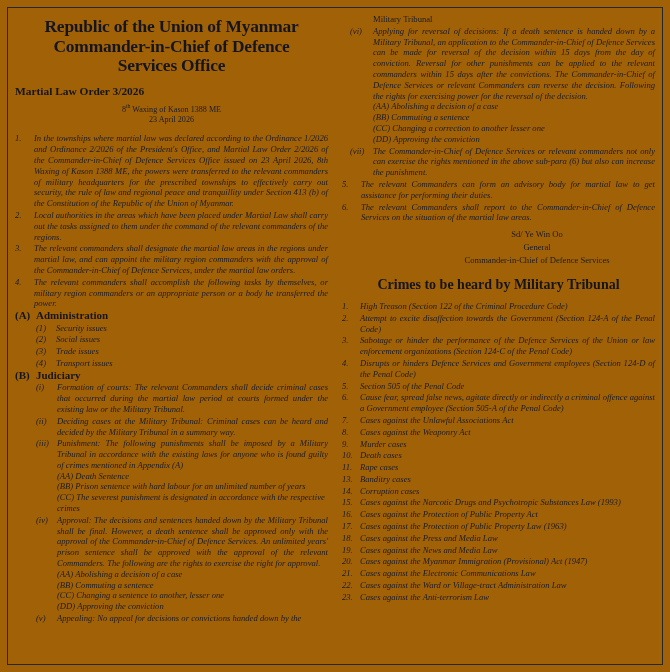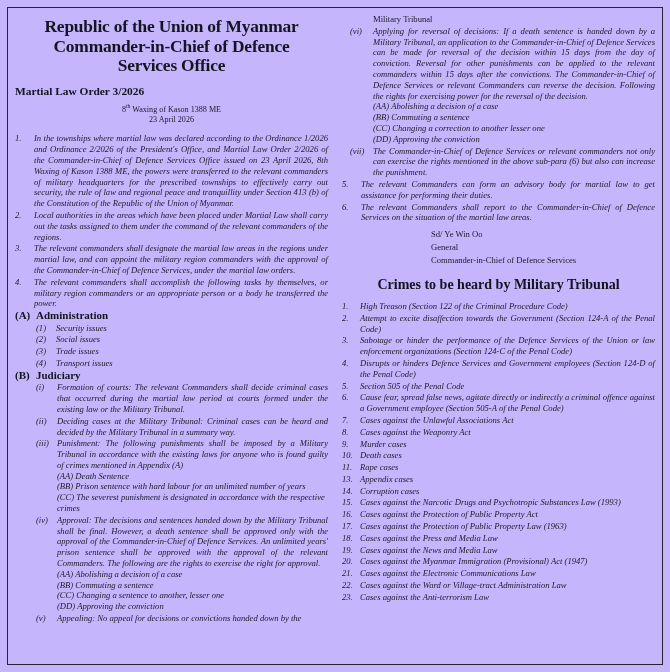--- a/index.html
+++ b/index.html
@@ -1,17 +1,17 @@
 <!DOCTYPE html>
 <html><head>
 <meta charset="utf-8">
 <style>
   html,body{margin:0;padding:0;background:#ffffff;}
   .page{
-    width:670px;height:672px;position:relative;background:#c4b5fd;
+    width:670px;height:672px;position:relative;background:#a16207;
     font-family:"Liberation Serif","DejaVu Serif",serif;color:#1b1b26;
     overflow:hidden;
   }
   .frame{
     position:absolute;inset:7px;border:1.6px solid #26262b;
     display:flex;gap:14px;padding:6px 7px;box-sizing:border-box;
   }
   .col{flex:1;min-width:0;font-size:8.6px;line-height:10.8px;}
   
   .title{font-weight:bold;text-align:center;font-size:17.4px;line-height:19.6px;margin-top:3px;letter-spacing:-0.2px;color:#15151f;}
@@ -28,21 +28,21 @@
   .sub-list .li{margin-left:21px;}
   .sub-list .num{width:20px;}
   .sec-head{font-weight:bold;font-size:11px;line-height:11.5px;margin-top:1px;color:#15151f;}
   .sec-label{display:inline-block;width:21px;}
   .roman-list .li{margin-left:21px;}
   .rnum{width:21px;flex:none;}
   .col-right .roman-list .li{margin-left:8px;}
   .col-right .rnum{width:23px;}
   .cont-line{margin-left:31px;}
   .crimes .num{width:18px;}
-  .sig{width:212px;margin:5px 12px 2px auto;text-align:left;line-height:13px;}
+  .sig{width:212px;margin:5px 12px 2px auto;text-align:center;line-height:13px;}
   .crimes-heading{text-align:center;font-weight:bold;font-size:14px;margin:13px 0 10px;color:#15151f;}
 </style>
 </head>
 <body>
 
 <div class="page">
   <div class="frame">
 
     <div class="col col-left">
       <div class="title">
@@ -262,21 +262,21 @@
           </div>
 
           <div class="li">
             <div class="num">11.</div>
             <div class="txt">Rape cases</div>
           </div>
 
 
           <div class="li">
             <div class="num">13.</div>
-            <div class="txt">Appendix cases</div>
+            <div class="txt">Banditry cases</div>
           </div>
 
           <div class="li">
             <div class="num">14.</div>
             <div class="txt">Corruption cases</div>
           </div>
 
           <div class="li">
             <div class="num">15.</div>
             <div class="txt">Cases against the Narcotic Drugs and Psychotropic Substances Law (1993)</div>

